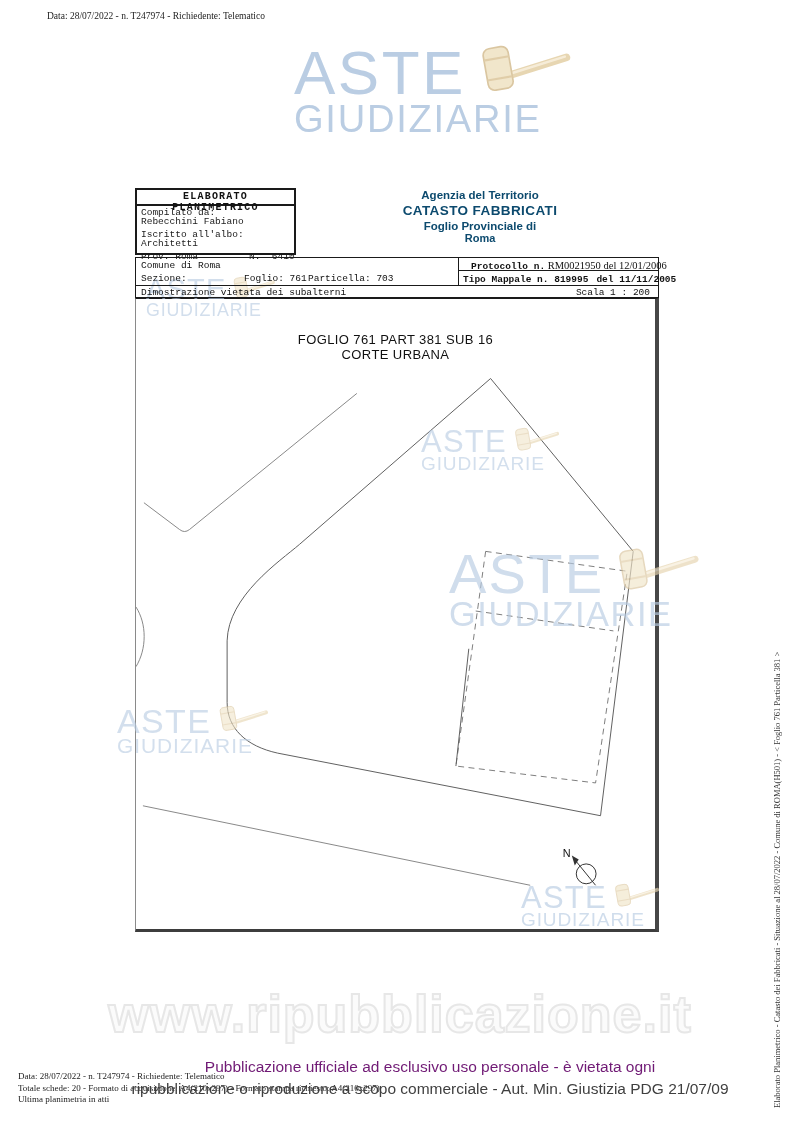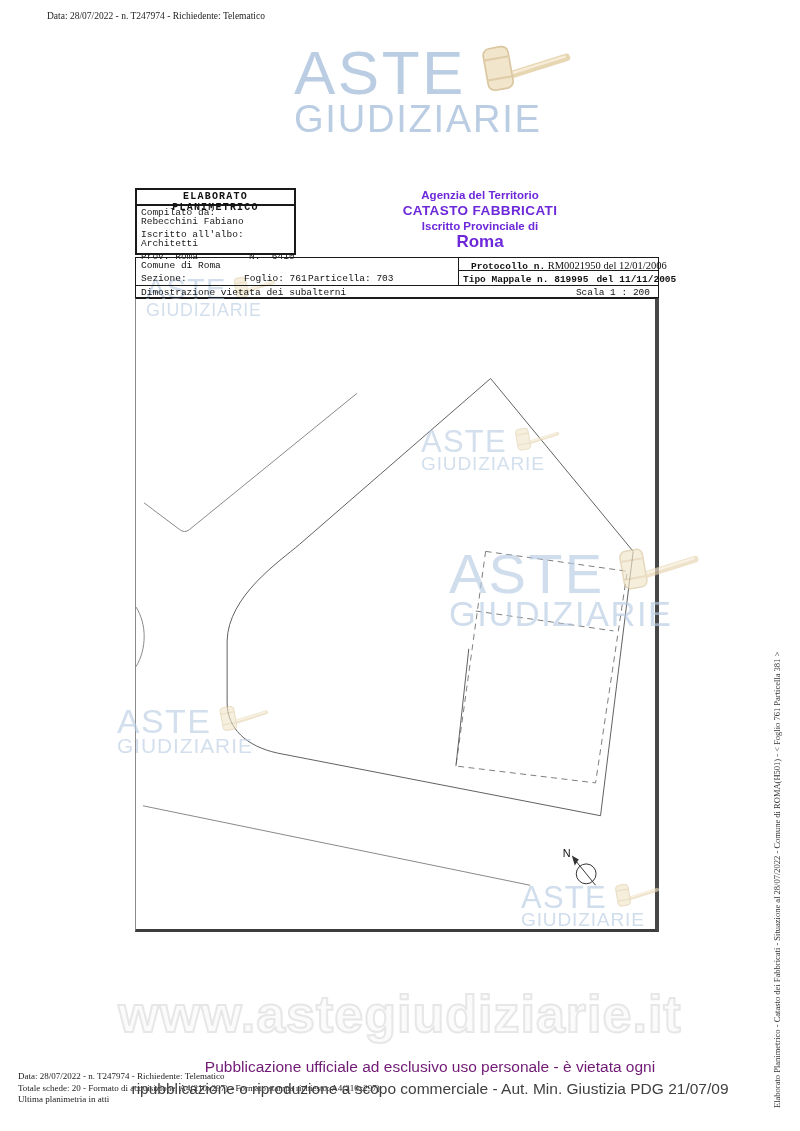--- a/index.html
+++ b/index.html
@@ -29,25 +29,25 @@
         box-sizing:border-box;z-index:4;background:transparent;}
   .elab-title{height:13px;border-bottom:2px solid #1a1a1a;text-align:center;
         font-family:"Liberation Mono",monospace;font-weight:bold;font-size:10px;
         letter-spacing:1.2px;padding-top:1px;color:#111;}
   .elab-body{position:relative;height:48px;font-family:"Liberation Mono",monospace;
         font-size:9.5px;color:#1a1a1a;white-space:pre;padding-left:40px;}
   .el1{left:4px;top:1px;} .el2{left:4px;top:10px;} .el3{left:4px;top:23px;}
   .el4{left:4px;top:32px;} .el5{left:4px;top:45px;} .el6{left:112px;top:45px;}
 
   
-  .agenzia{left:370px;top:189px;width:220px;text-align:center;color:#6d28d9;z-index:4;}
+  .agenzia{left:370px;top:189px;width:220px;text-align:center;color:#0c4a6e;z-index:4;}
   .ag1{font-size:11.5px;font-weight:bold;}
   .ag2{font-size:13.5px;font-weight:bold;letter-spacing:.4px;margin-top:2px;}
   .ag3{font-size:11.5px;font-weight:bold;margin-top:2px;}
-  .ag4{font-size:17px;font-weight:bold;}
+  .ag4{font-size:11px;font-weight:bold;}
 
   
   .itable{left:135px;top:257px;width:524px;height:41px;border:1.5px solid #1a1a1a;
         box-sizing:border-box;z-index:4;font-family:"Liberation Mono",monospace;
         font-size:9.5px;color:#111;}
   .itable .cell-left{position:absolute;left:0;top:0;width:322px;height:27px;}
   .itable .cell-right{position:absolute;left:322px;top:0;right:0;height:27px;
         border-left:1.5px solid #1a1a1a;}
   .comune{left:5px;top:2px;}
   .sezione{left:5px;top:15px;} .foglio{left:80px;top:15px;margin-left:28px;} .particella{left:172px;top:15px;}
@@ -169,21 +169,21 @@
       <span class="abs el3">Iscritto all'albo:</span>
       <span class="abs el4">Architetti</span>
       <span class="abs el5">Prov. Roma</span>
       <span class="abs el6">N.  6410</span>
     </div>
   </div>
 
   <div class="abs agenzia">
     <div class="ag1">Agenzia del Territorio</div>
     <div class="ag2">CATASTO FABBRICATI</div>
-    <div class="ag3">Iscritto Provinciale di</div>
+    <div class="ag3">Foglio Provinciale di</div>
     <div class="ag4">Roma</div>
   </div>
 
   <div class="abs itable">
     <div class="cell-left">
       <span class="abs comune">Comune di Roma</span>
       <span class="abs sezione">Sezione:</span>
       <span class="abs foglio">Foglio: 761</span>
       <span class="abs particella">Particella: 703</span>
     </div>
@@ -195,20 +195,24 @@
         <span class="tipo-label">Tipo Mappale n. 819995</span><span class="tipo-del">del 11/11/2005</span>
       </div>
     </div>
     <div class="dim-row">
       <span class="dim-text">Dimostrazione vietata dei subalterni</span>
       <span class="scala">Scala 1 : 200</span>
     </div>
   </div>
 
   <div class="abs frame">
+    <div class="draw-title">
+      <div>FOGLIO 761 PART 381 SUB 16</div>
+      <div>CORTE URBANA</div>
+    </div>
     <svg viewBox="135 298 524 634" preserveAspectRatio="none">
 
       <path d="M143,503 L179,530 Q184,534 189,530 L358,393" fill="none" stroke="#7a7a7a" stroke-width="0.9"></path>
 
       <path d="M493,378 L300,545 C280,562 228,597 227,642 L227,704 C227,730 246,748 278,755 L604,818 L637,552 Z" fill="none" stroke="#5f5f5f" stroke-width="1"></path>
 
       <path d="M488,552 L631,572 L599,785 L458,768 Z" fill="none" stroke="#6e6e6e" stroke-width="0.9" stroke-dasharray="6 4.5"></path>
       <path d="M478,612 L617,632" fill="none" stroke="#6e6e6e" stroke-width="0.9" stroke-dasharray="6 4.5"></path>
       <path d="M471,650 L458,768" fill="none" stroke="#5f5f5f" stroke-width="1"></path>
 
@@ -218,21 +222,21 @@
 
       <g>
         <text x="566" y="860" font-size="11" fill="#111" font-family="Liberation Sans, sans-serif">N</text>
         <path d="M599,888 L577,861" stroke="#333" stroke-width="1" fill="none"></path>
         <polygon points="575,858 582,862 578,868" fill="#333"></polygon>
         <circle cx="589.5" cy="876.5" r="10" stroke="#333" stroke-width="1" fill="none"></circle>
       </g>
     </svg>
   </div>
 
-  <div class="abs site-wm">www.astegiudiziarie.it</div>
+  <div class="abs site-wm">www.ripubblicazione.it</div>
 
   <div class="abs foot1">Pubblicazione ufficiale ad esclusivo uso personale - è vietata ogni</div>
   <div class="abs foot2">ripubblicazione o riproduzione a scopo commerciale - Aut. Min. Giustizia PDG 21/07/09</div>
   <div class="abs meta-bl serif">
     <div>Data: 28/07/2022 - n. T247974 - Richiedente: Telematico</div>
     <div>Totale schede: 20 - Formato di acquisizione: A4(210x297) - Formato stampa richiesto: A4(210x297)</div>
     <div>Ultima planimetria in atti</div>
   </div>
 
   <div class="abs side-text serif">Elaborato Planimetrico - Catasto dei Fabbricati - Situazione al 28/07/2022 - Comune di ROMA(H501) - &lt; Foglio 761 Particella 381  &gt;</div>

